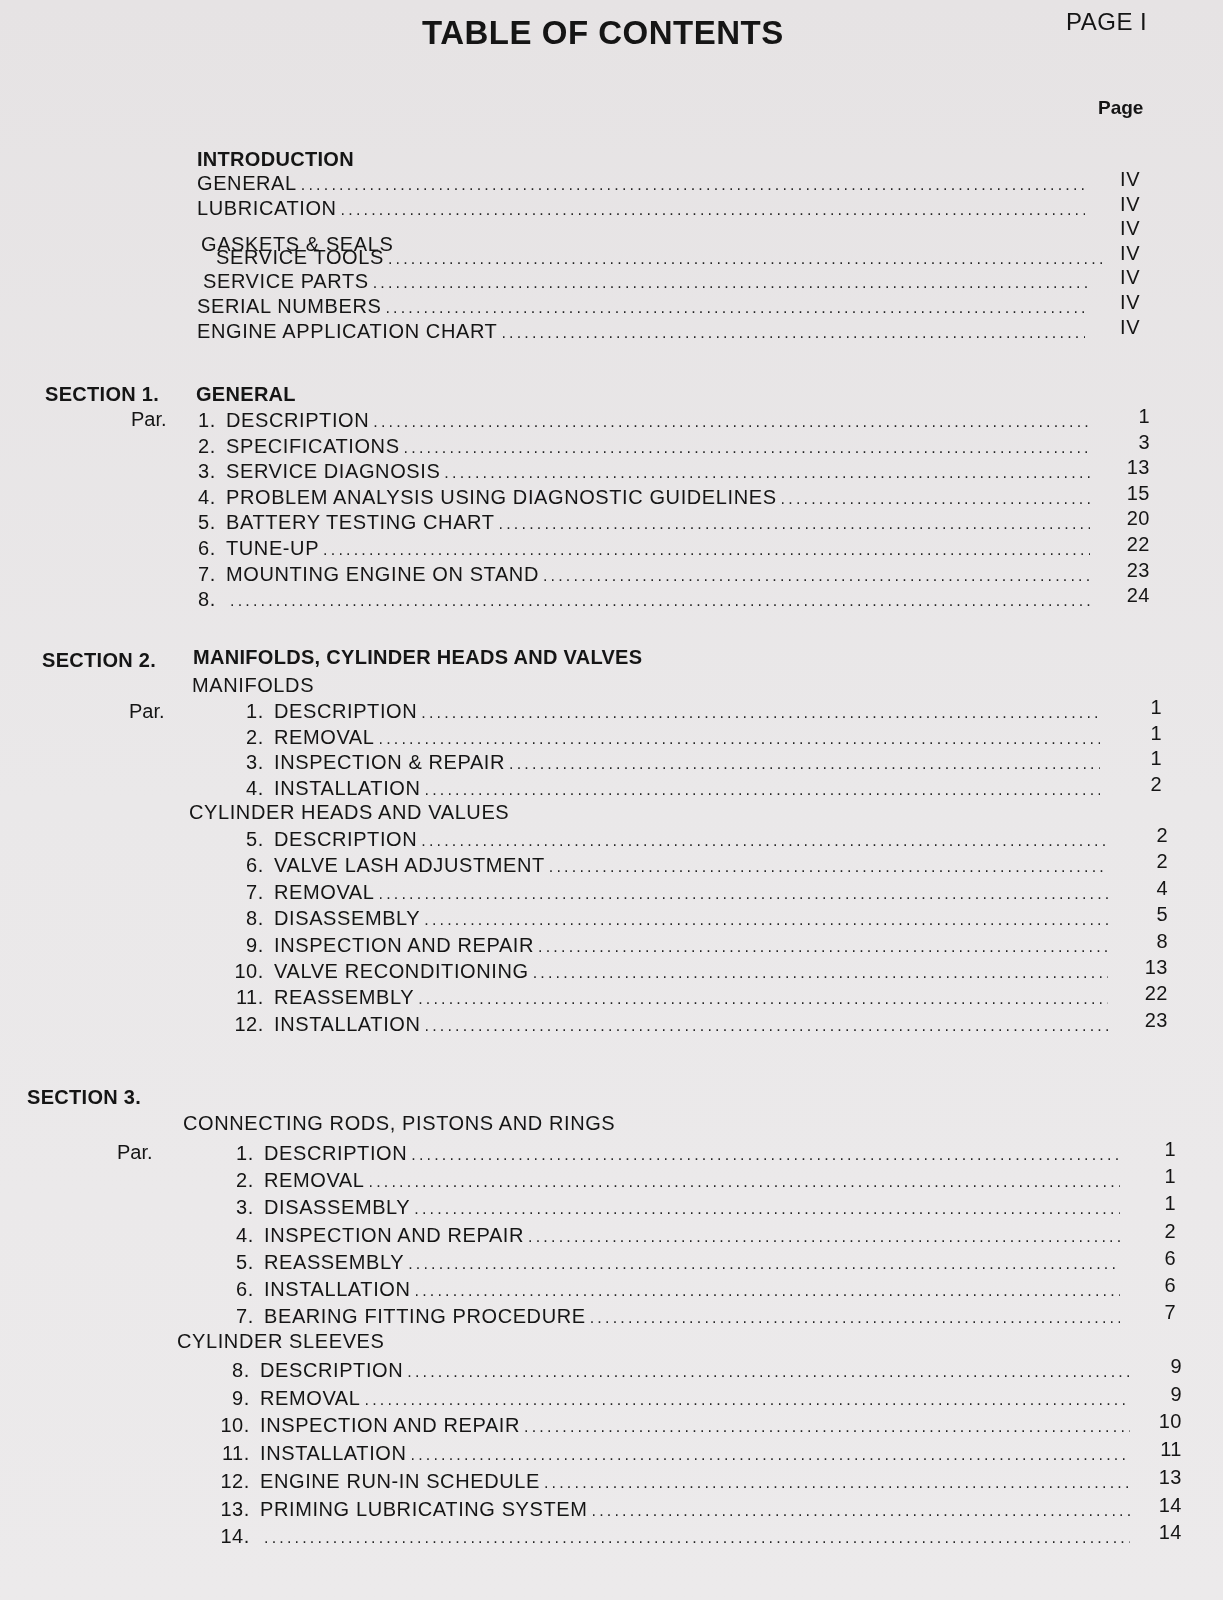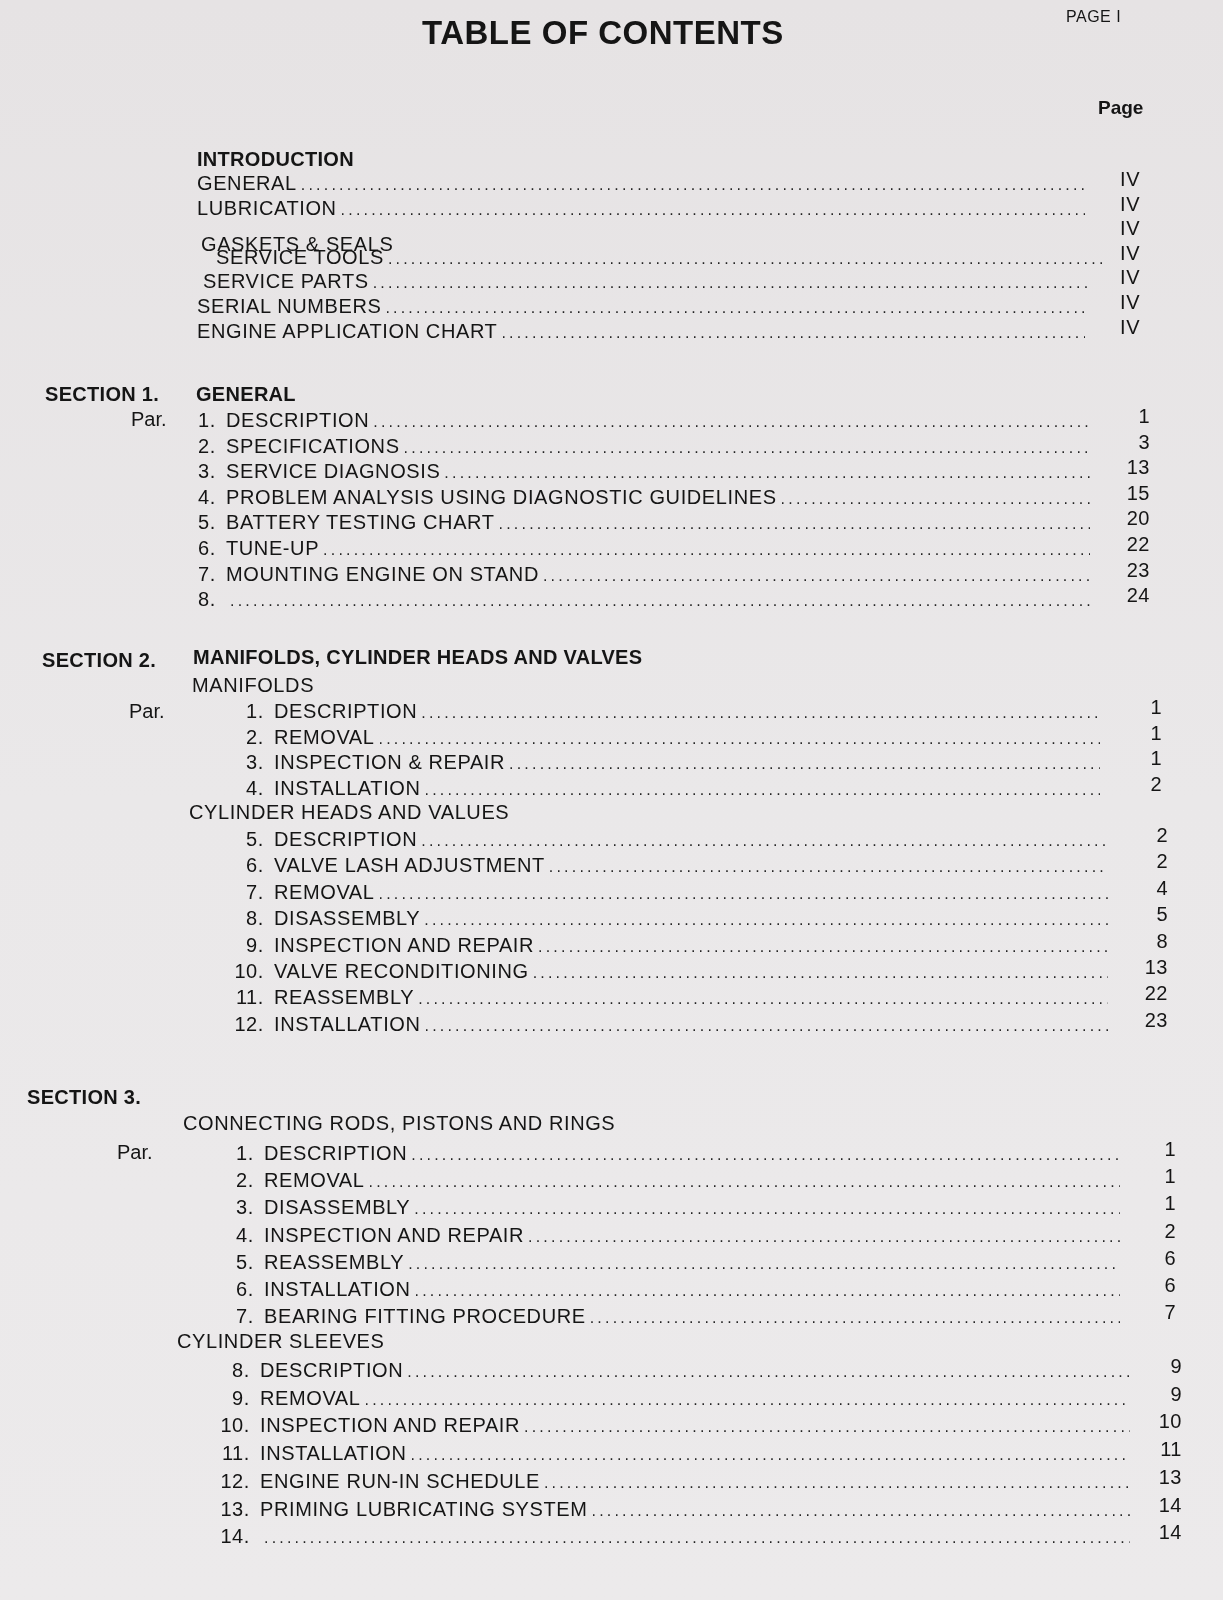--- a/index.html
+++ b/index.html
@@ -6,21 +6,21 @@
   body {
     width: 1223px; height: 1600px; overflow: hidden;
     background: #e7e4e5;
     color: #151515;
     font-family: "Liberation Sans", "DejaVu Sans", sans-serif;
     position: relative;
   }
   .page { position: absolute; left: 0; top: 0; width: 1223px; height: 1600px;
     background: linear-gradient(180deg, #e6e3e4 0%, #eae8e9 50%, #eceaeb 100%); }
   .doc-title { position: absolute; left: 422px; top: 14px; font-size: 33px; font-weight: bold; letter-spacing: 0.5px; }
-  .page-label { position: absolute; left: 1066px; top: 8px; font-size: 16px; letter-spacing: 0.5px; }
+  .page-label { position: absolute; left: 1066px; top: 8px; font-size: 24px; letter-spacing: 0.5px; }
   .page-col-header { position: absolute; left: 1098px; top: 97px; font-size: 19px; font-weight: bold; }
 
   .row { position: absolute; height: 24px; display: flex; align-items: baseline; font-size: 20px; letter-spacing: 0.6px; white-space: nowrap; }
   .row .num { display: inline-block; text-align: right; }
   .row .title { }
   .row .leader { flex: 1; overflow: hidden; margin-left: 4px; color: #222; letter-spacing: 3.2px; font-size: 16px; }
   .row .leader::after { content: "................................................................................................................................................................................................................................................"; }
   .pg { position: absolute; font-size: 20px; text-align: right; width: 40px; letter-spacing: 0.5px; }
 
   .sec-head { position: absolute; font-size: 20px; font-weight: bold; white-space: nowrap; letter-spacing: 0.3px; }

